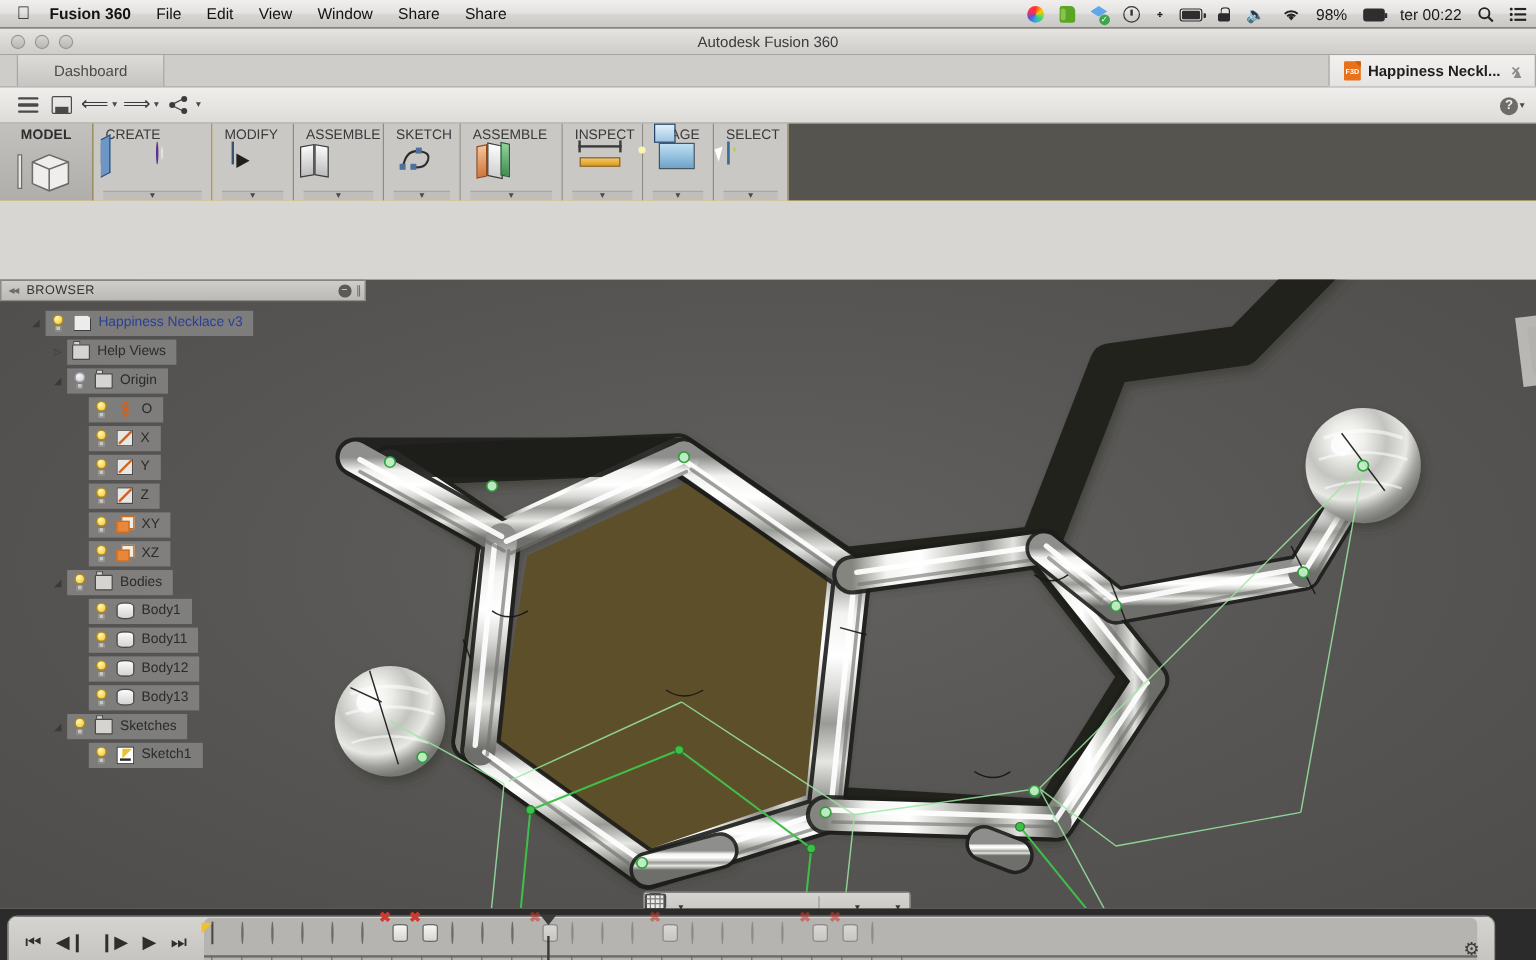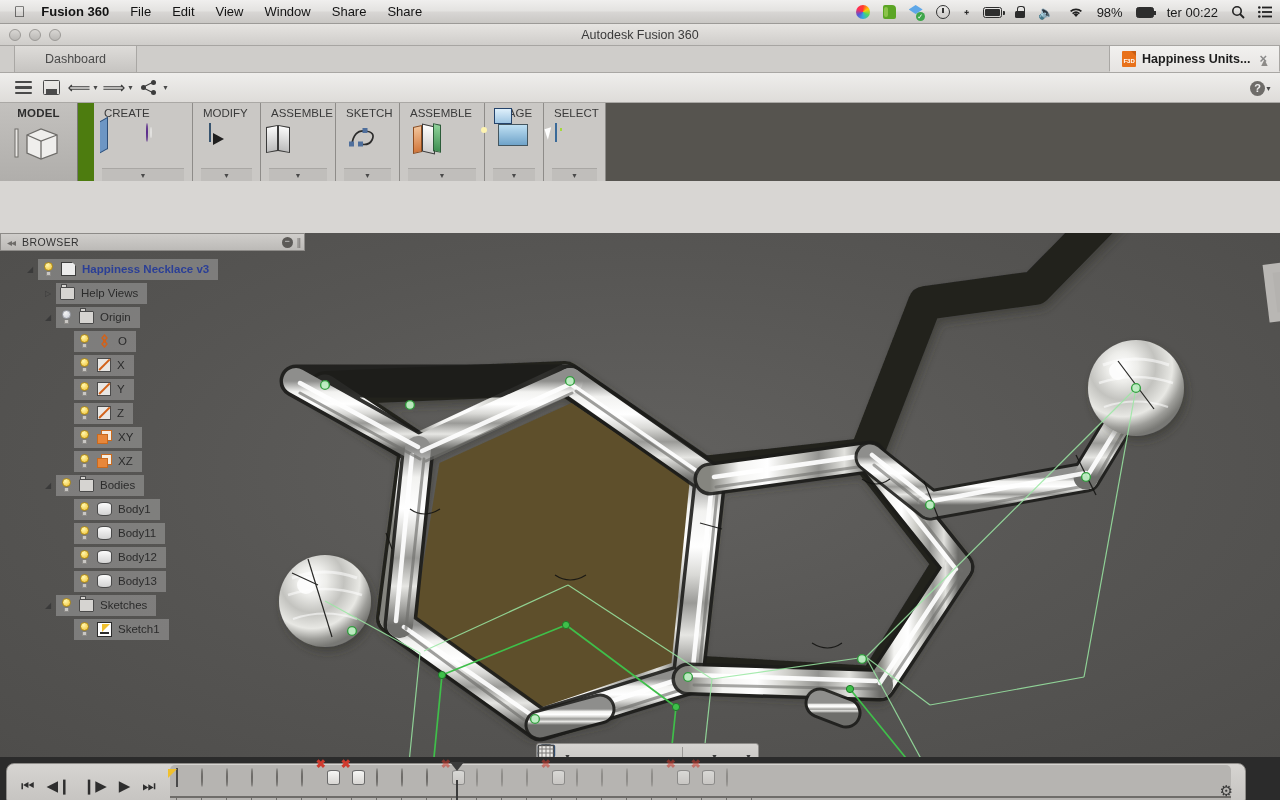--- a/index.html
+++ b/index.html
@@ -102,29 +102,29 @@
   .share-ico i:nth-child(1){left:10px;top:0;}
   .share-ico i:nth-child(2){left:0;top:5px;}
   .share-ico i:nth-child(3){left:10px;top:10px;}
   .share-ico b{position:absolute;background:#3c3c3c;height:1.4px;width:9px;}
   .share-ico b:nth-of-type(1){left:3px;top:4px;transform:rotate(-27deg);}
   .share-ico b:nth-of-type(2){left:3px;top:10px;transform:rotate(27deg);}
   .helpgroup{ position:absolute; right:8px; top:0; height:30px; display:flex;align-items:center; gap:2px; }
   .helpq { width:15px;height:15px;border-radius:50%;background:#6e6c69;color:#eee;font-size:11px;font-weight:bold;text-align:center;line-height:15px;}
 
   
-  .ribbon { position:relative; height:78px; background:#4d7c0f; display:flex;justify-content:center; }
+  .ribbon { position:relative; height:64px; background:#eab308; display:flex;justify-content:center; }
   .modeltab {
     width:78px; background: linear-gradient(to bottom,#c3c1be,#b0aeab);
     border-right:1px solid #7a7875; display:flex; flex-direction:column;
     align-items:center; padding-top:4px;
   }
   .modeltab .lbl { font-size:11.5px; font-weight:bold; color:#2d2d2d; letter-spacing:.2px;}
   .cubeicon { width:52px;height:42px; position:relative; margin-top:4px;}
-  .panels { display:flex; flex:1;padding-left:16px; }
+  .panels { display:flex; flex:1; }
   .panel {
     position:relative; background:#cac8c5; border-right:1px solid #8e8c89;
     display:flex; flex-direction:column; align-items:center; padding:0 8px;
   }
   .panel .phead { font-size:11.5px; color:#3a3a3a; margin-top:4px; align-self:flex-start; padding-left:2px;}
   .panel .picons { display:flex; gap:6px; align-items:center; flex:1; }
   .panel .pfoot { height:13px; width:100%; background:#c0bebb; border-top:1px solid #a9a7a4;
       display:flex;align-items:center;justify-content:center; font-size:7px; color:#4a4a4a;}
   .ricon { width:40px;height:40px; position:relative; }
   .ribbon-rest { flex:1; background:#56544f; }
@@ -169,21 +169,21 @@
   .bhead .cdots { margin-left:auto; display:flex;align-items:center;gap:4px;padding-right:4px;}
   .minus { width:11px;height:11px;border-radius:50%;background:#5c5a57;color:#ddd;font-size:9px;text-align:center;line-height:9px;}
   .grip { color:#6e6c69; font-size:10px; letter-spacing:-1px;}
   .tree { margin-top:6px; font-size:11.5px; }
   .trow { display:flex; align-items:center; height:24px; }
   .tw { display:inline-flex; width:16px; justify-content:center; color:#3a3a3a; font-size:8px; }
   .tpill {
     display:inline-flex; align-items:center; gap:6px; height:21px;
     background:rgba(190,190,190,.40); padding:0 9px 0 4px; color:#2b2b2b;
   }
-  .tpill.root { color:#2b3f96; font-weight:bold; }
+  .tpill.root { color:#2b3f96; font-weight:normal; }
   .bulb { width:13px;height:14px; position:relative; }
   .bulb .g { position:absolute;left:2px;top:0;width:9px;height:9px;border-radius:50%;background:radial-gradient(circle at 35% 30%,#fff7b0,#f2c230);border:1px solid #b08a14;}
   .bulb .s { position:absolute;left:4px;bottom:0;width:5px;height:4px;background:#c9c7c4;border:1px solid #8d8b88;border-top:none;}
   .bulb.off .g { background:radial-gradient(circle at 35% 30%,#f4f4f4,#c8ccd6); border-color:#9b9ea6;}
   .ficon { width:15px;height:13px; position:relative; }
   .ficon .f { position:absolute;inset:0;border:1.4px solid #4a4a4a;border-radius:1px;background:#d6d4d1;}
   .ficon .tab2{position:absolute;left:1px;top:-2.5px;width:6px;height:3px;background:#d6d4d1;border:1.4px solid #4a4a4a;border-bottom:none;border-radius:1px 1px 0 0;}
   .cmpicon { width:15px;height:14px; background:#ececec; border:1.5px solid #3d3d3d; position:relative;
              clip-path: polygon(0 0,72% 0,100% 26%,100% 100%,0 100%); }
   .docicon { width:13px;height:15px;background:#fff;border:1.4px solid #4a4a4a;position:relative;}
@@ -335,21 +335,21 @@
       </div>
       <span class="title">Autodesk Fusion 360</span>
     </div>
 
     <div class="tabstrip">
       <div class="tab dash">
         <span>Dashboard</span>
       </div>
       <div class="tab active">
         <span class="f3d">F3D</span>
-        <span>Happiness Units...</span>
+        <span>Happiness Neckl...</span>
         <span class="tabclose">×</span>
       </div>
       <span class="collapse-chev">▲</span>
     </div>
 
     <div class="qat">
       <span class="qbtn">
         <span class="hamb">
             <i></i>
             <i></i>
@@ -445,20 +445,29 @@
         <div class="panel" style="width:85px">
           <span class="phead">ASSEMBLE</span>
           <span class="picons">
             <span class="ricon">
               <span class="ic-construct"><span class="p1"></span><span class="p2"></span><span class="p3"></span></span>
             </span>
           </span>
           <span class="pfoot">▼</span>
         </div>
 
+        <div class="panel" style="width:67px">
+          <span class="phead">INSPECT</span>
+          <span class="picons">
+            <span class="ricon">
+              <span class="ic-measure"><span class="bar"></span><span class="rule"></span></span>
+            </span>
+          </span>
+          <span class="pfoot">▼</span>
+        </div>
 
         <div class="panel" style="width:59px">
           <span class="phead">IMAGE</span>
           <span class="picons">
             <span class="ricon">
               <span class="ic-image"><span class="photo"></span><span class="sun"></span><span class="cube"></span></span>
             </span>
           </span>
           <span class="pfoot">▼</span>
         </div>

